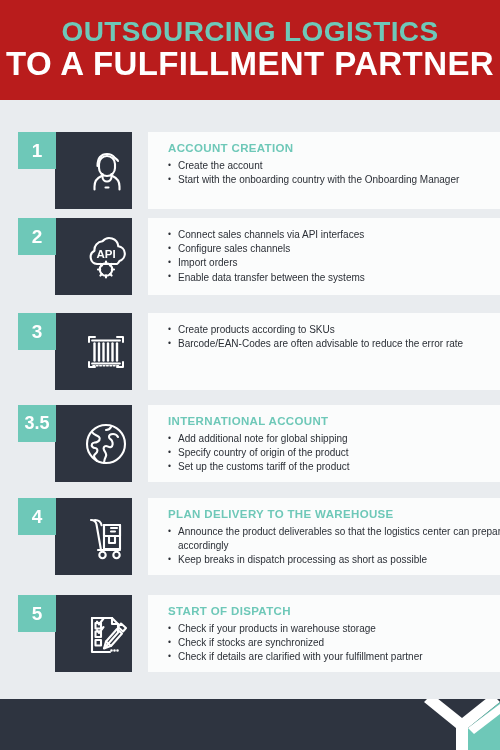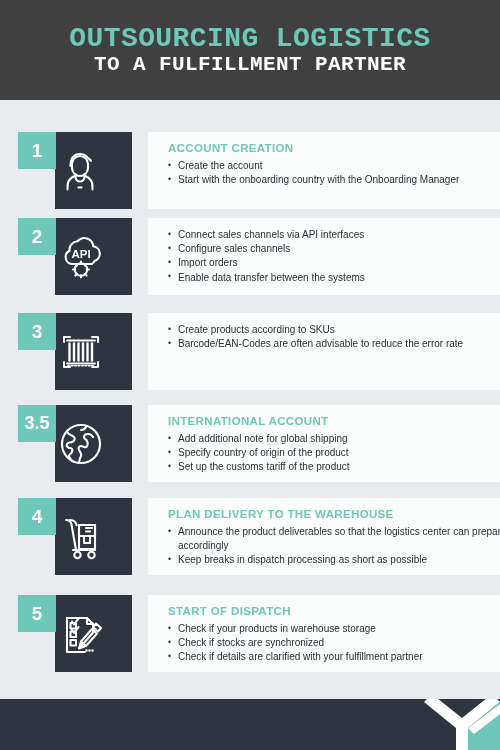--- a/index.html
+++ b/index.html
@@ -12,35 +12,35 @@
   #page {
     position:relative;
     width:500px; height:750px;
     background:#e9ecef;
   }
 
   
   .header {
     position:absolute; left:0; top:0;
     width:500px; height:100px;
-    background:#404040;
+    background:#b91c1c;
     display:flex; flex-direction:column;
-    align-items:center; justify-content:center;font-family:Liberation Mono, monospace;
+    align-items:center; justify-content:center;
   }
   .header-line1 {
     color:#6ec8b8;
     font-size:28px;
     font-weight:bold;
     letter-spacing:0.4px;
     line-height:1.05;
     white-space:nowrap;
   }
   .header-line2 {
     color:#ffffff;
-    font-size:21px;
+    font-size:33px;
     font-weight:bold;
     letter-spacing:0.4px;
     line-height:1.12;
     white-space:nowrap;
   }
 
   
   .steps {
     position:absolute; left:0; top:100px;
     width:500px;
@@ -69,21 +69,21 @@
     z-index:3;
   }
   .badge.small { font-size:18px; }
 
   .iconbox {
     position:absolute;
     left:55px; top:0px;
     width:77px; height:77px;
     background:#2e3440;
     display:flex;
-    align-items:center; justify-content:flex-start;
+    align-items:center; justify-content:flex-end;
     z-index:2;
   }
   .iconbox svg { display:block; }
 
   .card {
     position:absolute;
     left:148px; top:0px;
     width:376px; height:77px;
     background:#fbfcfc;
     padding:10px 12px 8px 20px;

